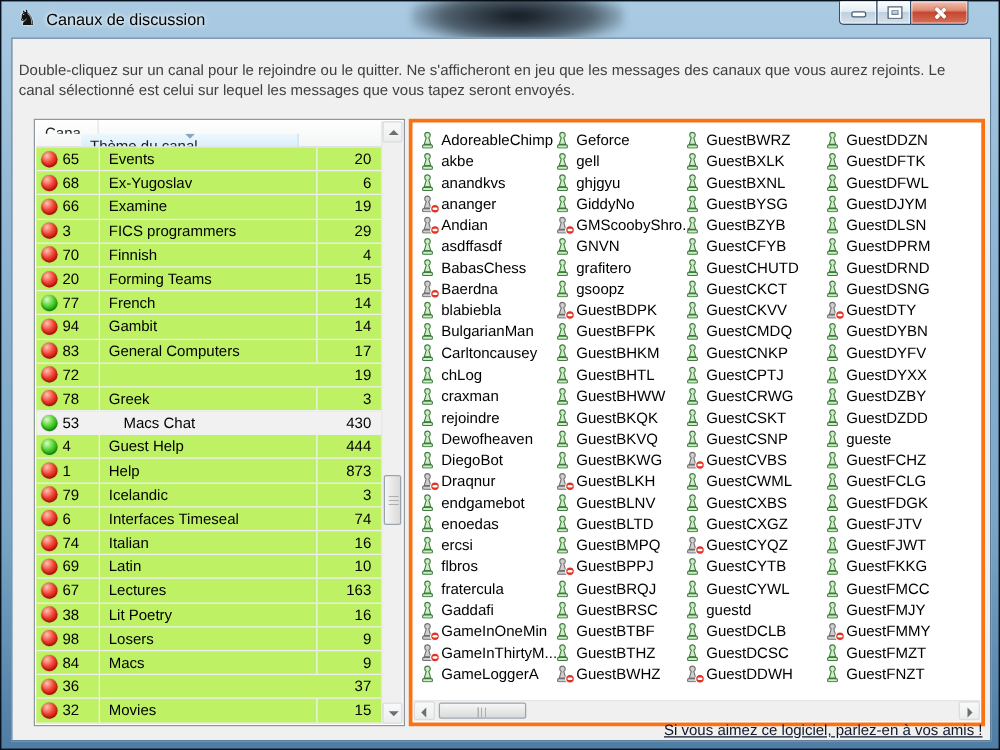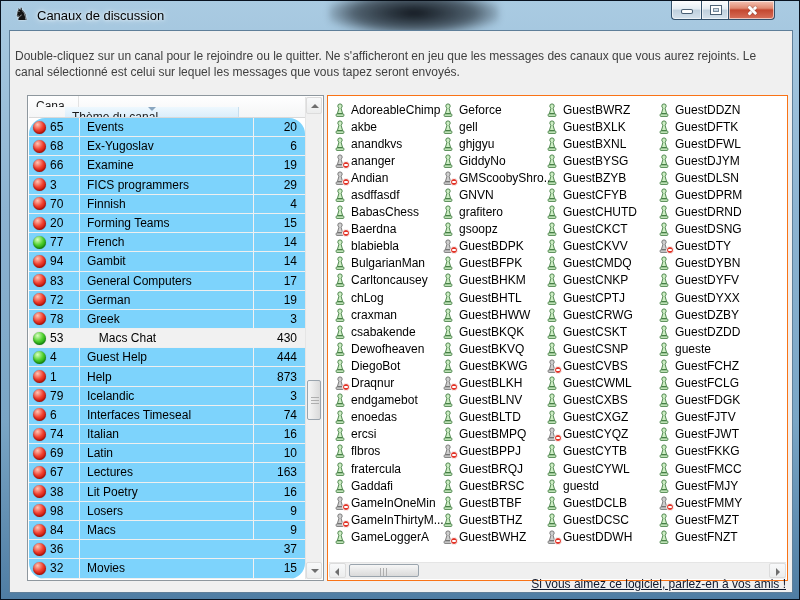--- a/index.html
+++ b/index.html
@@ -50,21 +50,21 @@
     background:#fff; border:1px solid #8e979e; }
   .ch-header { position:absolute; left:1px; top:0; right:18px; height:22px; display:flex;
     background: linear-gradient(#ffffff, #f4f5f6); border-bottom:1px solid #d9d9d9;flex-direction:column; }
   .hcell { font-size:12px; color:#1a1a1a; line-height:21px; padding-left:7px;
     border-right:1px solid #e3e3e3; position:relative; white-space:nowrap; overflow:hidden; }
   .hcell.h1 { width:50px; }
   .hcell.h2 { width:174px; background: linear-gradient(#eef8fe, #dbeefb); border-right:1px solid #c8dfef;margin-left:36px; }
   .hcell.h3 { flex:1; border-right:none; }
   .sort-arrow { position:absolute; top:0px; left:50%; margin-left:-4px; width:0; height:0;
     border-left:4px solid transparent; border-right:4px solid transparent; border-top:4px solid #89a6c0; }
-  .ch-rows { position:absolute; left:1px; top:22px; right:18px; bottom:1px; overflow:hidden; background:#7dd3fc;border-radius:16px; }
+  .ch-rows { position:absolute; left:1px; top:22px; right:18px; bottom:1px; overflow:hidden; background:#bef264; }
   .ch-row { display:flex; height:19.2px; border-bottom:1px solid #efefef; align-items:center; }
   .ch-row.sel { background:#f1f1f1;gap:12px; }
   .cc1 { width:50px; display:flex; align-items:center; gap:4px; padding-left:4px; }
   .cc2 { width:174px; border-left:1px solid #f1f1f1; padding-left:7px; align-self:stretch;
     display:flex; align-items:center; }
   .cc3 { flex:1; border-left:1px solid #f1f1f1; padding-right:8px; text-align:right;
     align-self:stretch; display:flex; align-items:center; justify-content:flex-end; }
   .ch-row span, .cc2, .cc3 { font-size:12px; color:#000; white-space:nowrap; }
   .dot { width:13px; height:13px; border-radius:50%; flex:0 0 13px; }
   .dot.red { background: radial-gradient(circle at 35% 28%, #ffc4b4 0%, #f04030 45%, #c01408 80%, #8e0a02 100%);
@@ -87,21 +87,21 @@
     border-right:4px solid #6e6e6e; }
   .tri.right { left:6px; top:4px; border-top:4px solid transparent; border-bottom:4px solid transparent;
     border-left:4px solid #6e6e6e; }
   .vthumb { position:absolute; left:1px; right:1px; top:283px; height:40px;
     background: linear-gradient(90deg,#f6f6f6,#dadada); border:1px solid #9aa4ad; border-radius:2px; }
   .vthumb::after { content:''; position:absolute; left:3px; top:50%; margin-top:-4px; width:8px; height:8px;
     background: repeating-linear-gradient(0deg, #aeaeae 0 1px, transparent 1px 3px); }
 
   
   .user-panel { position:absolute; left:317px; top:64px; width:461px; height:486px;
-    background:#fff; border:1px solid #f97316; }
+    background:#fff; border:3px solid #f97316; }
   .ucol { position:absolute; top:5px; width:107px; }
   .urow { height:17.1px; display:flex; align-items:center; gap:5px; }
   .uname { font-size:12px; color:#000; white-space:nowrap; }
   .uicon { position:relative; width:12px; height:14px; flex:0 0 12px; }
   .uicon svg { display:block; }
   .badge { position:absolute; right:-4px; bottom:-1px; width:8px; height:8px;
     background:#e23226; border:1px solid #fafafa; border-radius:50%; }
   .badge::after { content:''; position:absolute; left:1px; right:1px; top:2px; height:2px;
     background:#fff; border-radius:1px; }
 
@@ -223,21 +223,20 @@
               <span>83</span>
             </div>
             <div class="cc2">General Computers</div>
             <div class="cc3">17</div>
           </div>
           <div class="ch-row">
             <div class="cc1">
               <span class="dot red"></span>
               <span>72</span>
             </div>
-            <div class="cc2">German</div>
             <div class="cc3">19</div>
           </div>
           <div class="ch-row">
             <div class="cc1">
               <span class="dot red"></span>
               <span>78</span>
             </div>
             <div class="cc2">Greek</div>
             <div class="cc3">3</div>
           </div>
@@ -479,21 +478,21 @@
               </span>
               <span class="uname">craxman</span>
             </div>
             <div class="urow">
               <span class="uicon">
                 <svg width="12" height="14" viewBox="0 0 12 14">
                   <path d="M6 0.9 a2.2 2.2 0 0 1 2.2 2.2 c0 .9 -.5 1.6 -1.2 2 l1.6 5.4 H3.4 l1.6 -5.4 a2.3 2.3 0 0 1 -1.2 -2 A2.2 2.2 0 0 1 6 0.9 z" fill="#cdeec4" stroke="#3f7a3f" stroke-width="0.9"></path>
                   <rect x="2.1" y="10.9" width="7.8" height="2.5" rx="0.9" fill="#cdeec4" stroke="#3f7a3f" stroke-width="0.9"></rect>
                 </svg>
               </span>
-              <span class="uname">csabakende</span>
+              <span class="uname">rejoindre</span>
             </div>
             <div class="urow">
               <span class="uicon">
                 <svg width="12" height="14" viewBox="0 0 12 14">
                   <path d="M6 0.9 a2.2 2.2 0 0 1 2.2 2.2 c0 .9 -.5 1.6 -1.2 2 l1.6 5.4 H3.4 l1.6 -5.4 a2.3 2.3 0 0 1 -1.2 -2 A2.2 2.2 0 0 1 6 0.9 z" fill="#cdeec4" stroke="#3f7a3f" stroke-width="0.9"></path>
                   <rect x="2.1" y="10.9" width="7.8" height="2.5" rx="0.9" fill="#cdeec4" stroke="#3f7a3f" stroke-width="0.9"></rect>
                 </svg>
               </span>
               <span class="uname">Dewofheaven</span>
             </div>

